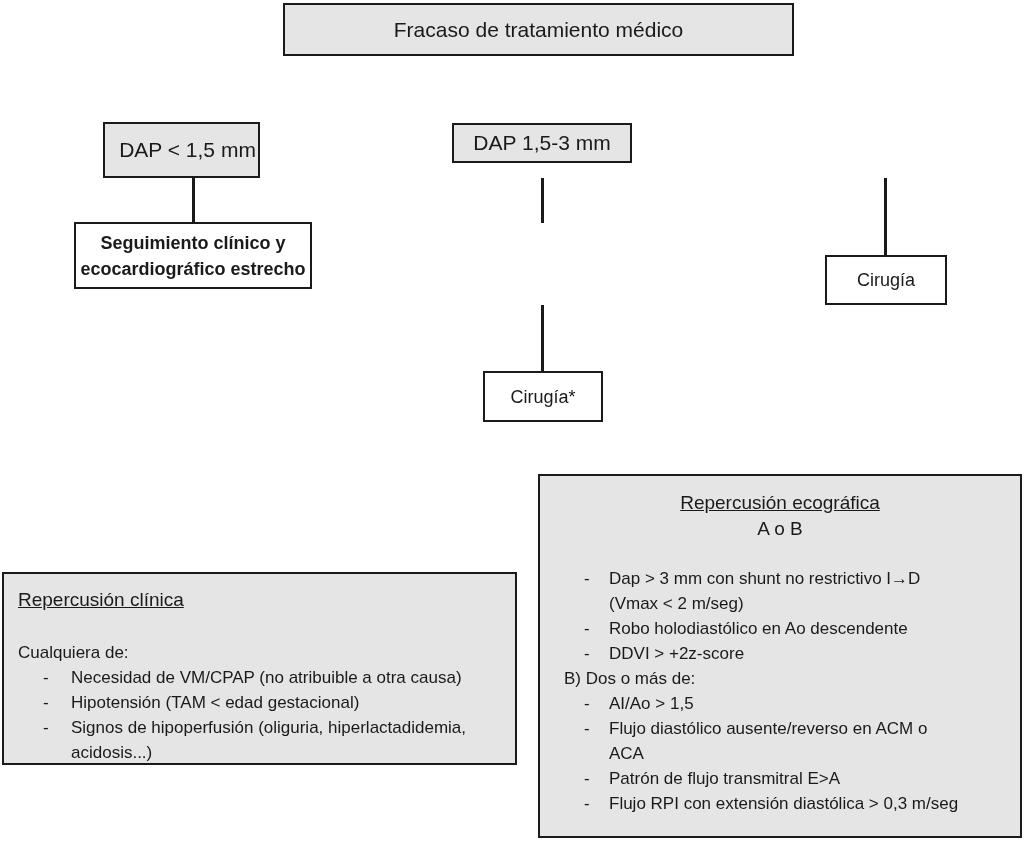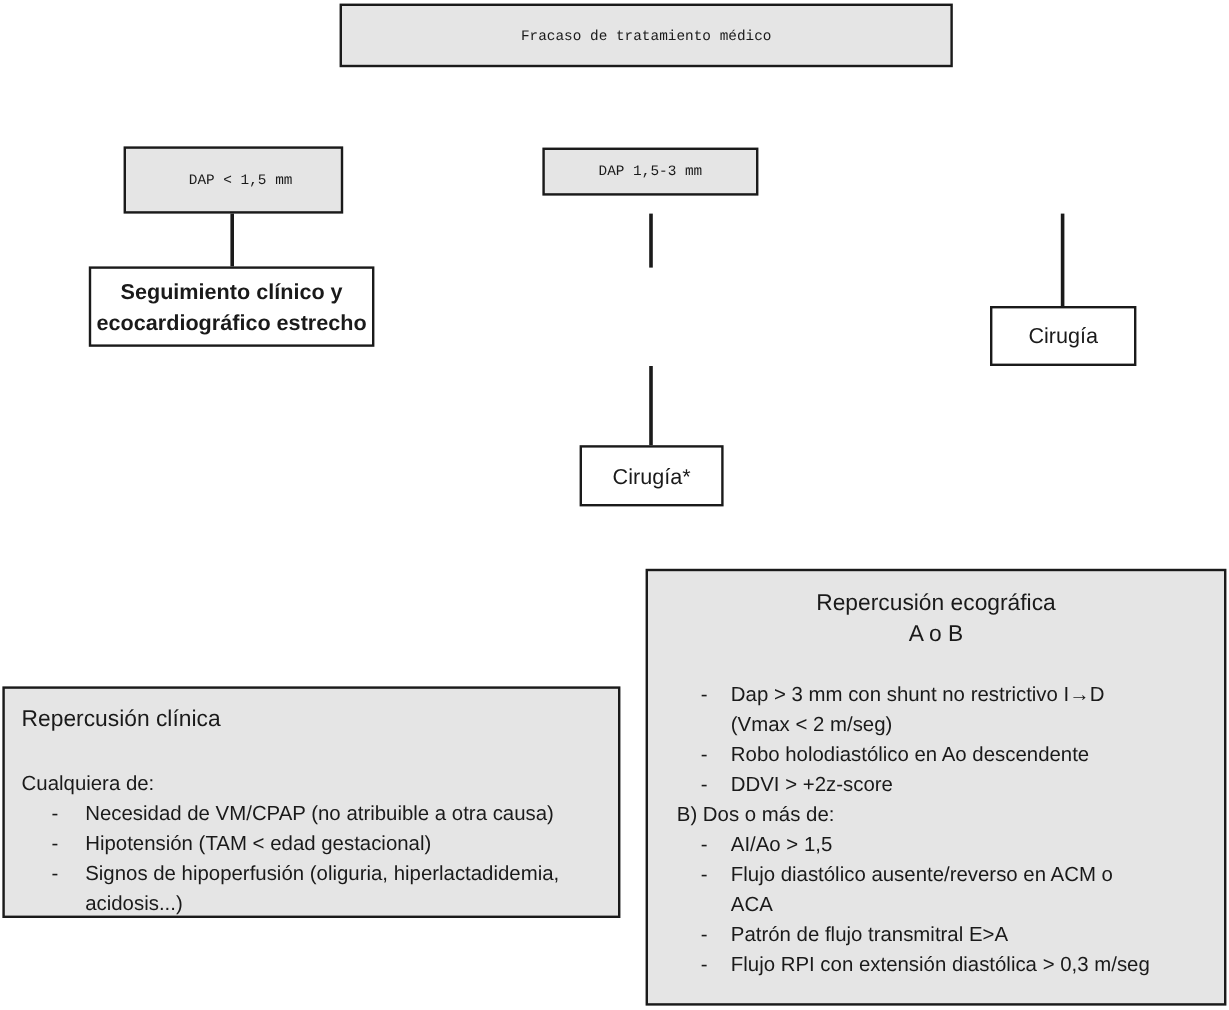--- a/index.html
+++ b/index.html
@@ -17,25 +17,25 @@
     border:2px solid #1a1a1a;
     display:flex;
     align-items:center;
     justify-content:center;
     text-align:center;
     white-space:pre-line;
     line-height:26px;
   }
   .gray  { background:#e5e5e5; }
   .white { background:#ffffff; }
-  .fs19  { font-size:12px;font-family:Liberation Mono, monospace; }
+  .fs19  { font-size:21px; }
   .fs18  { font-size:18px; }
 
   .node-root        { left:283px; top:3px;   width:511px; height:53px; }
-  .node-dap-small   { left:103px; top:122px; width:183px; height:56px;padding-left:12px; }
+  .node-dap-small   { left:103px; top:122px; width:157px; height:56px;padding-left:12px; }
   .node-dap-medium  { left:452px; top:123px; width:180px; height:40px; }
   .node-dap-large   { left:794px; top:122px; width:183px; height:56px; }
   .node-followup    { left:74px;  top:222px; width:238px; height:67px;font-weight:bold; }
   .node-repercusion { left:427px; top:223px; width:235px; height:83px; }
   .node-surgery-star{ left:483px; top:371px; width:120px; height:51px; }
   .node-surgery     { left:825px; top:255px; width:122px; height:50px; }
 
   .connector {
     position:absolute;
     width:3px;
@@ -50,21 +50,21 @@
     position:absolute;
     box-sizing:border-box;
     background:#e5e5e5;
     border:2px solid #1a1a1a;
     font-size:17px;
     line-height:25px;
   }
   .panel-clinical { left:2px;   top:572px; width:515px; height:193px; padding:14px 28px 10px 14px; }
   .panel-echo     { left:538px; top:474px; width:484px; height:364px; padding:14px 24px 10px 24px; }
 
-  .panel-title { font-size:19px; line-height:24px; }
+  .panel-title { font-size:19px; line-height:24px;text-decoration:underline; }
   .panel-clinical .panel-title { text-align:left; margin-bottom:28px; }
   .panel-echo .panel-title, .panel-echo .panel-subtitle {
     text-align:center; font-size:19px; line-height:26px;
   }
   .panel-echo .panel-subtitle { margin-bottom:24px; }
 
   .section-label { line-height:25px; }
 
   .list-item {
     position:relative;

